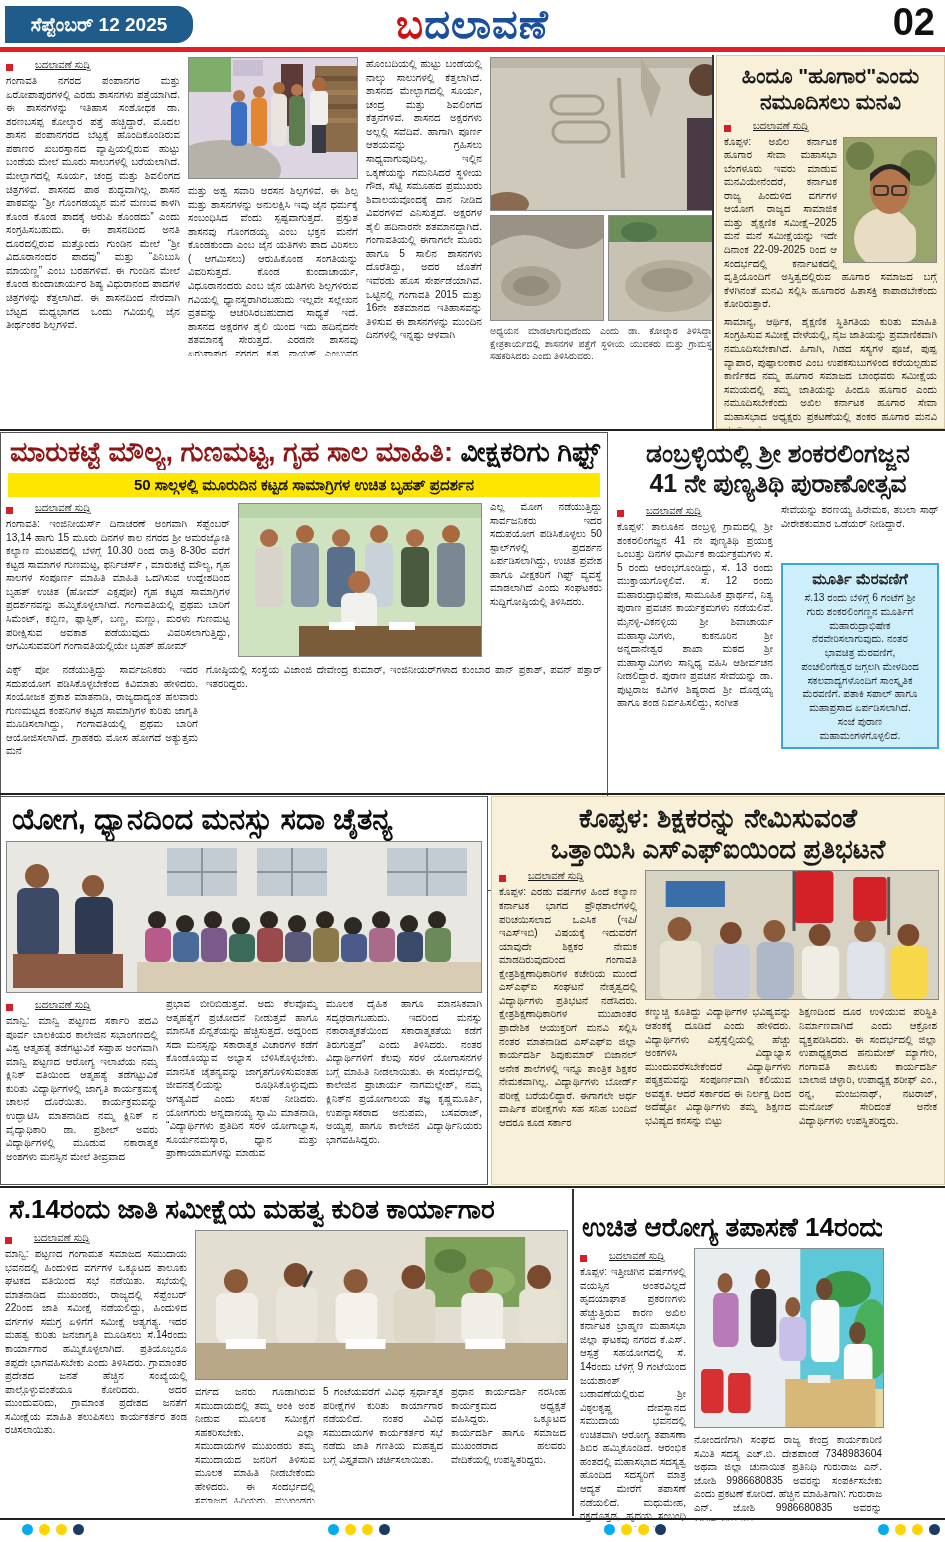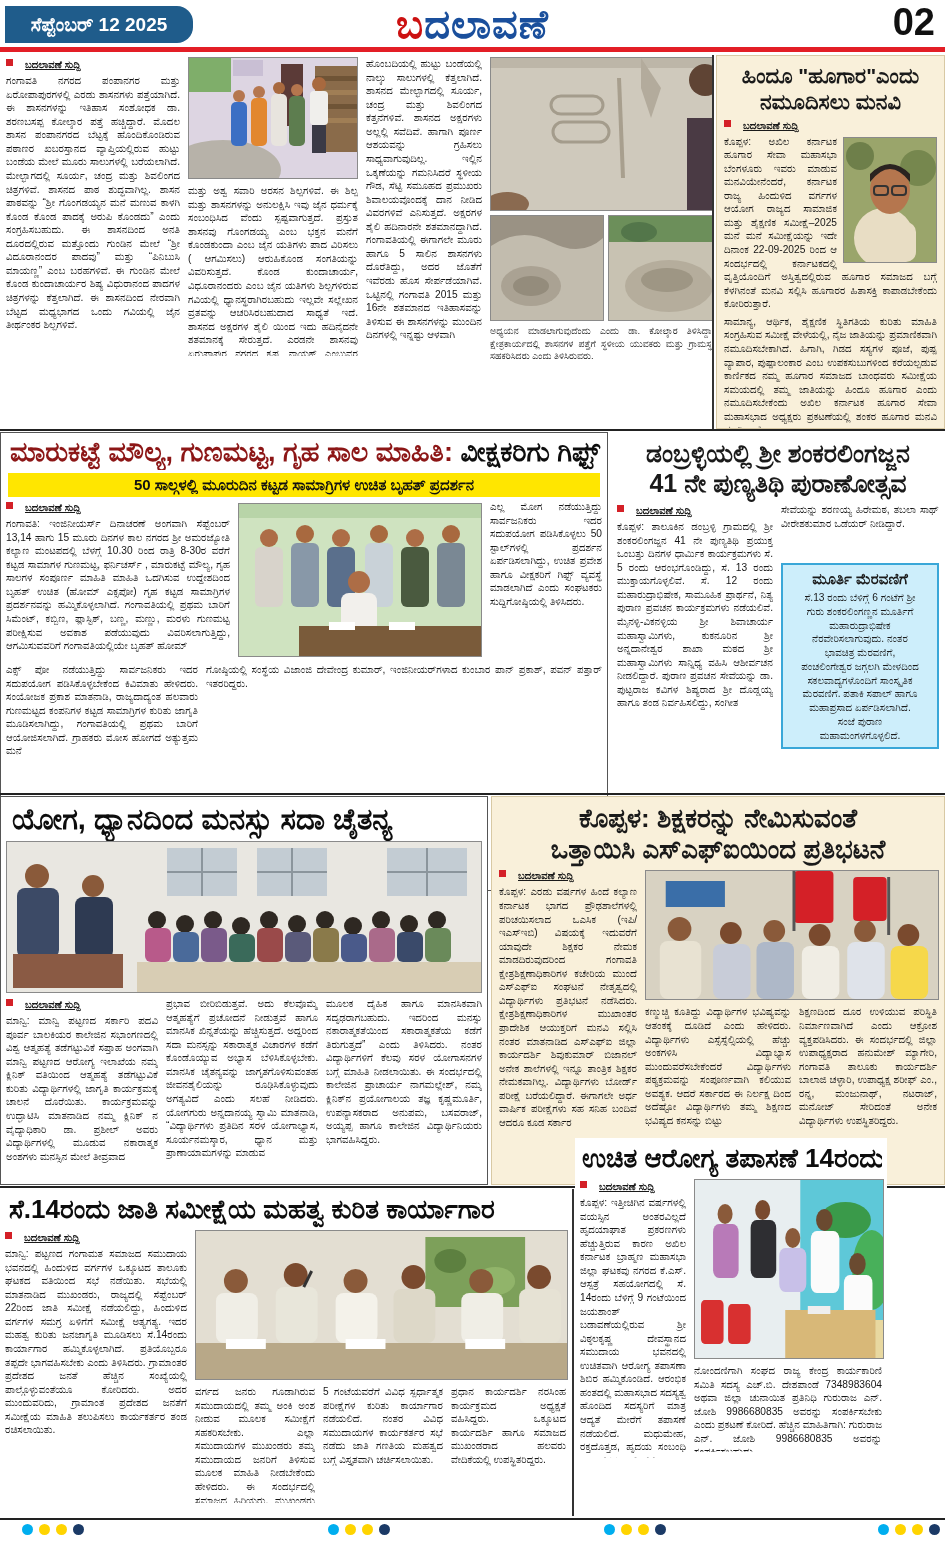--- a/index.html
+++ b/index.html
@@ -11,21 +11,21 @@
            display:flex;align-items:center;justify-content:center;}
   .masthead{position:absolute;left:0;right:0;top:2px;text-align:center;font-size:40px;
             font-weight:bold;letter-spacing:1px;}
   .masthead .red{color:#cc1111;}
   .masthead .blue{color:#1a4f9c;}
   .pagenum{position:absolute;right:10px;top:1px;font-size:38px;font-weight:bold;color:#111;}
   .redbar{position:absolute;left:0;top:47px;width:945px;height:5px;background:#e31e26;}
   
   .article{position:absolute;overflow:hidden;background:#fff;box-sizing:border-box;}
   .cream{background:#f9f0da;border:1px solid #d8c9a4;}
-  .byline{display:flex;align-items:flex-start;gap:12px;font-size:10px;font-weight:bold;margin:2px 0 3px 0;}
+  .byline{display:flex;align-items:flex-end;gap:22px;font-size:10px;font-weight:normal;margin:2px 0 3px 0;}
   .byline .sq{width:7px;height:7px;background:#d42027;display:inline-block;flex:none;}
   .byline u{text-decoration:underline;}
   .body{font-size:10.2px;line-height:1.33;text-align:justify;color:#151515;}
   .cols{display:flex;gap:8px;}
   .hl{font-weight:bold;color:#0d0d0d;}
   .nowrap{white-space:nowrap;overflow:hidden;}
   .ph{border:1px solid #8a8a8a;overflow:hidden;background:#ddd;flex:none;}
   .ph svg{display:block;width:100%;height:100%;}
   .hr{position:absolute;left:0;width:945px;height:2px;background:#222;}
   .vr{position:absolute;width:2px;background:#333;}
@@ -387,21 +387,21 @@
         <div class="cols" style="margin-top:5px;">
           <div class="body" style="width:120px;flex:none;height:118px;overflow:hidden;">ವರ್ಗದ ಜನರು ಗೂಡಾಗಿರುವ ಸಮುದಾಯದಲ್ಲಿ ತಮ್ಮ ಅಂಕಿ ಅಂಶ ನೀಡುವ ಮೂಲಕ ಸಮೀಕ್ಷೆಗೆ ಸಹಕರಿಸಬೇಕು. ಎಲ್ಲಾ ಸಮುದಾಯಗಳ ಮುಖಂಡರು ತಮ್ಮ ಸಮುದಾಯದ ಜನರಿಗೆ ತಿಳಿಸುವ ಮೂಲಕ ಮಾಹಿತಿ ನೀಡಬೇಕೆಂದು ಹೇಳಿದರು. ಈ ಸಂದರ್ಭದಲ್ಲಿ ಸಮಾಜದ ಹಿರಿಯರು, ಮುಖಂಡರು ಉಪಸ್ಥಿತರಿದ್ದರು.</div>
           <div class="body" style="width:120px;flex:none;height:118px;overflow:hidden;">5 ಗಂಟೆಯವರೆಗೆ ವಿವಿಧ ಸ್ಪರ್ಧಾತ್ಮಕ ಪರೀಕ್ಷೆಗಳ ಕುರಿತು ಕಾರ್ಯಾಗಾರ ನಡೆಯಲಿದೆ. ನಂತರ ವಿವಿಧ ಸಮುದಾಯಗಳ ಕಾರ್ಯಕರ್ತರ ಸಭೆ ನಡೆದು ಜಾತಿ ಗಣತಿಯ ಮಹತ್ವದ ಬಗ್ಗೆ ವಿಸ್ತೃತವಾಗಿ ಚರ್ಚಿಸಲಾಯಿತು.</div>
           <div class="body" style="flex:1;height:118px;overflow:hidden;">ಪ್ರಧಾನ ಕಾರ್ಯದರ್ಶಿ ನರಸಿಂಹ ಕಾರ್ಯಕ್ರಮದ ಅಧ್ಯಕ್ಷತೆ ವಹಿಸಿದ್ದರು. ಒಕ್ಕೂಟದ ಕಾರ್ಯದರ್ಶಿ ಹಾಗೂ ಸಮಾಜದ ಮುಖಂಡರಾದ ಹಲವರು ವೇದಿಕೆಯಲ್ಲಿ ಉಪಸ್ಥಿತರಿದ್ದರು.</div>
         </div>
       </div>
     </div>
   </div>
   <div class="vr" style="left:572px;top:1189px;height:327px;"></div>
 
-  <div class="article" style="left:575px;top:1138px;width:312px;height:327px;padding:2px 5px;">
+  <div class="article" style="left:575px;top:1207px;width:312px;height:327px;padding:2px 5px;">
     <div class="a8-h hl nowrap">ಉಚಿತ ಆರೋಗ್ಯ ತಪಾಸಣೆ 14ರಂದು</div>
     <div class="cols" style="margin-top:2px;">
       <div style="width:106px;flex:none;">
         <div class="byline">
             <span class="sq"></span>
             <u>ಬದಲಾವಣೆ ಸುದ್ದಿ</u>
           </div>
         <div class="body" style="height:262px;overflow:hidden;">ಕೊಪ್ಪಳ: ಇತ್ತೀಚಿಗಿನ ವರ್ಷಗಳಲ್ಲಿ ವಯಸ್ಸಿನ ಅಂತರವಿಲ್ಲದೆ ಹೃದಯಾಘಾತ ಪ್ರಕರಣಗಳು ಹೆಚ್ಚುತ್ತಿರುವ ಕಾರಣ ಅಖಿಲ ಕರ್ನಾಟಕ ಬ್ರಾಹ್ಮಣ ಮಹಾಸಭಾ ಜಿಲ್ಲಾ ಘಟಕವು ನಗರದ ಕೆ.ಎಸ್. ಆಸ್ಪತ್ರೆ ಸಹಯೋಗದಲ್ಲಿ ಸೆ. 14ರಂದು ಬೆಳಿಗ್ಗೆ 9 ಗಂಟೆಯಿಂದ ಜಯಶಾಂತ್ ಬಡಾವಣೆಯಲ್ಲಿರುವ ಶ್ರೀ ವಿಠ್ಠಲಕೃಷ್ಣ ದೇವಸ್ಥಾನದ ಸಮುದಾಯ ಭವನದಲ್ಲಿ ಉಚಿತವಾಗಿ ಆರೋಗ್ಯ ತಪಾಸಣಾ ಶಿಬಿರ ಹಮ್ಮಿಕೊಂಡಿದೆ. ಆರಂಭಿಕ ಹಂತದಲ್ಲಿ ಮಹಾಸಭಾದ ಸದಸ್ಯತ್ವ ಹೊಂದಿದ ಸದಸ್ಯರಿಗೆ ಮಾತ್ರ ಆದ್ಯತೆ ಮೇರೆಗೆ ತಪಾಸಣೆ ನಡೆಯಲಿದೆ. ಮಧುಮೇಹ, ರಕ್ತದೊತ್ತಡ, ಹೃದಯ ಸಂಬಂಧಿ ಕಾಯಿಲೆಗಳ ಜೊತೆಗೆ ಇಸಿಜಿ ಸೇರಿದಂತೆ ಹಲವು ಪರೀಕ್ಷೆ ಹಾಗೂ ವೈದ್ಯರೊಂದಿಗೆ ಸಮಾಲೋಚನೆ ಸೌಲಭ್ಯ ಇರಲಿದೆ. ಆರೋಗ್ಯ ಶಿಬಿರ ಮತ್ತು ಸದಸ್ಯತ್ವ</div>
       </div>
       <div style="flex:1;">

